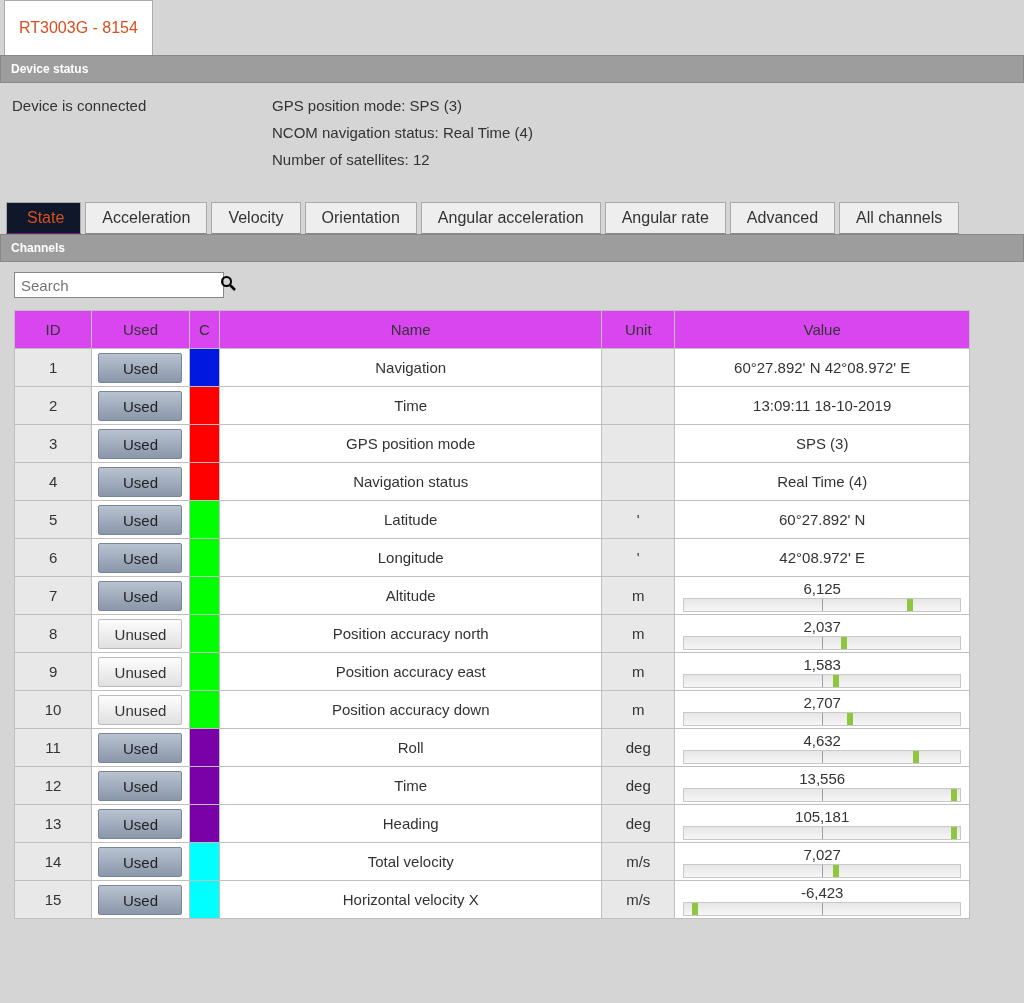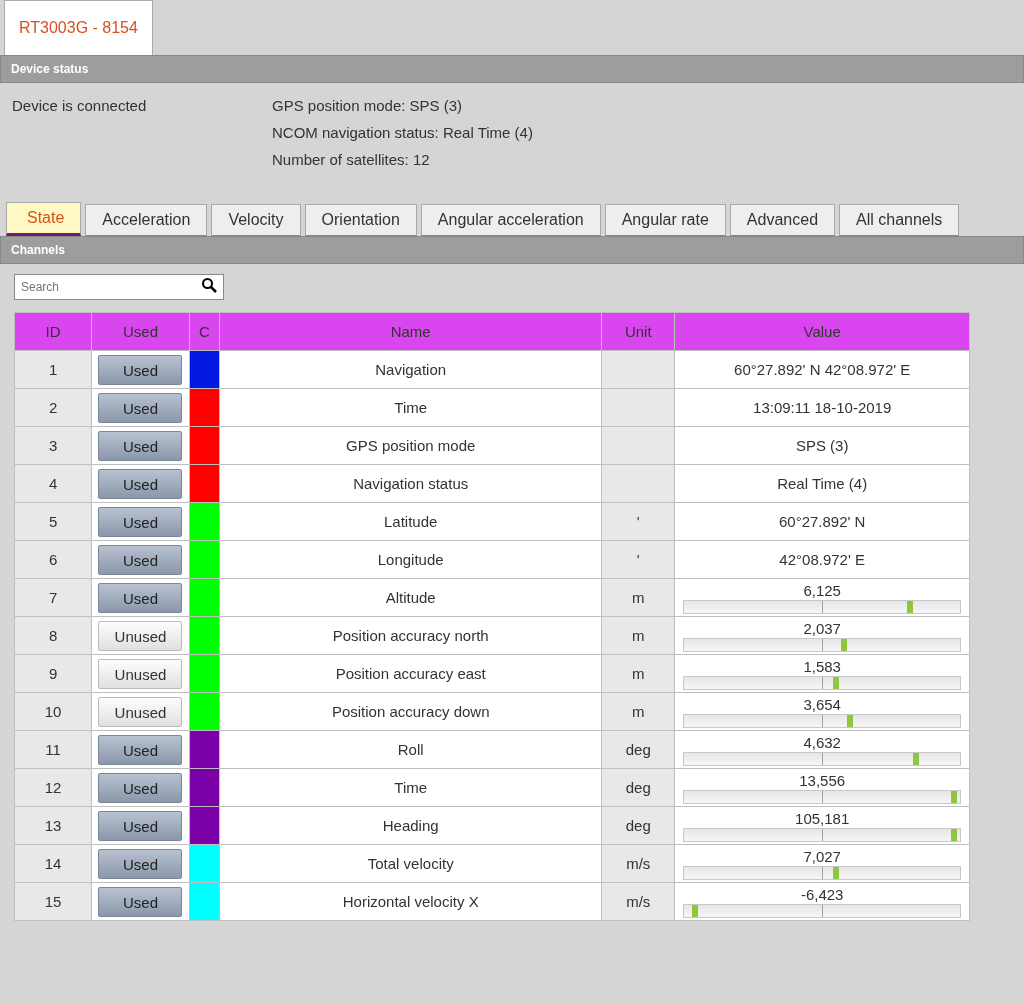--- a/index.html
+++ b/index.html
@@ -50,40 +50,40 @@
 .tab {
   background: #eeeeee;
   border: 1px solid #aaa;
   padding: 6px 16px;
   margin-right: 4px;
   cursor: pointer;
   font-size: 16px;
   border-bottom: 1px solid #888;
 }
 .tab.active {
-  background: #fef9c3;
+  background: #0f172a;
   color: #d94f1f;
-  border-bottom: 3px solid #701a75;
+  border-bottom: 1px solid #701a75;
   padding-left: 20px;
 }
 .search-row {
   padding: 10px 14px 6px 14px;
 }
 .search-box {
   display: inline-flex;
   align-items: center;
   background: #fff;
   border: 1px solid #888;
   padding: 2px 6px;
   width: 210px;
 }
 .search-box input {
   border: none;
   outline: none;
-  font-size: 12px;
+  font-size: 15px;
   flex: 1;
   background: transparent;
 }
 .search-box .icon {
   font-size: 16px;
   font-weight: bold;
 }
 .table-wrap {
   padding: 6px 14px;
 }
@@ -336,21 +336,21 @@
         </tr>
         <tr>
           <td class="col-id cell-grey">10</td>
           <td class="col-used cell-white"><span class="unused-badge">Unused</span></td>
           <td class="col-color">
             <div class="color-swatch" style="background: rgb(0, 255, 0);"></div>
           </td>
           <td class="col-name cell-white">Position accuracy down</td>
           <td class="col-unit cell-grey">m</td>
           <td class="col-value cell-white value-bar-cell">
-            <span class="value-bar-text">3,654</span>
+            <span class="value-bar-text">2,707</span>
             <div class="value-bar-track">
               <div class="value-bar-mid"></div>
               <div class="value-bar-tick" style="left: calc(60% - 3px);"></div>
             </div>
           </td>
         </tr>
         <tr>
           <td class="col-id cell-grey">11</td>
           <td class="col-used cell-white"><span class="used-badge">Used</span></td>
           <td class="col-color">

